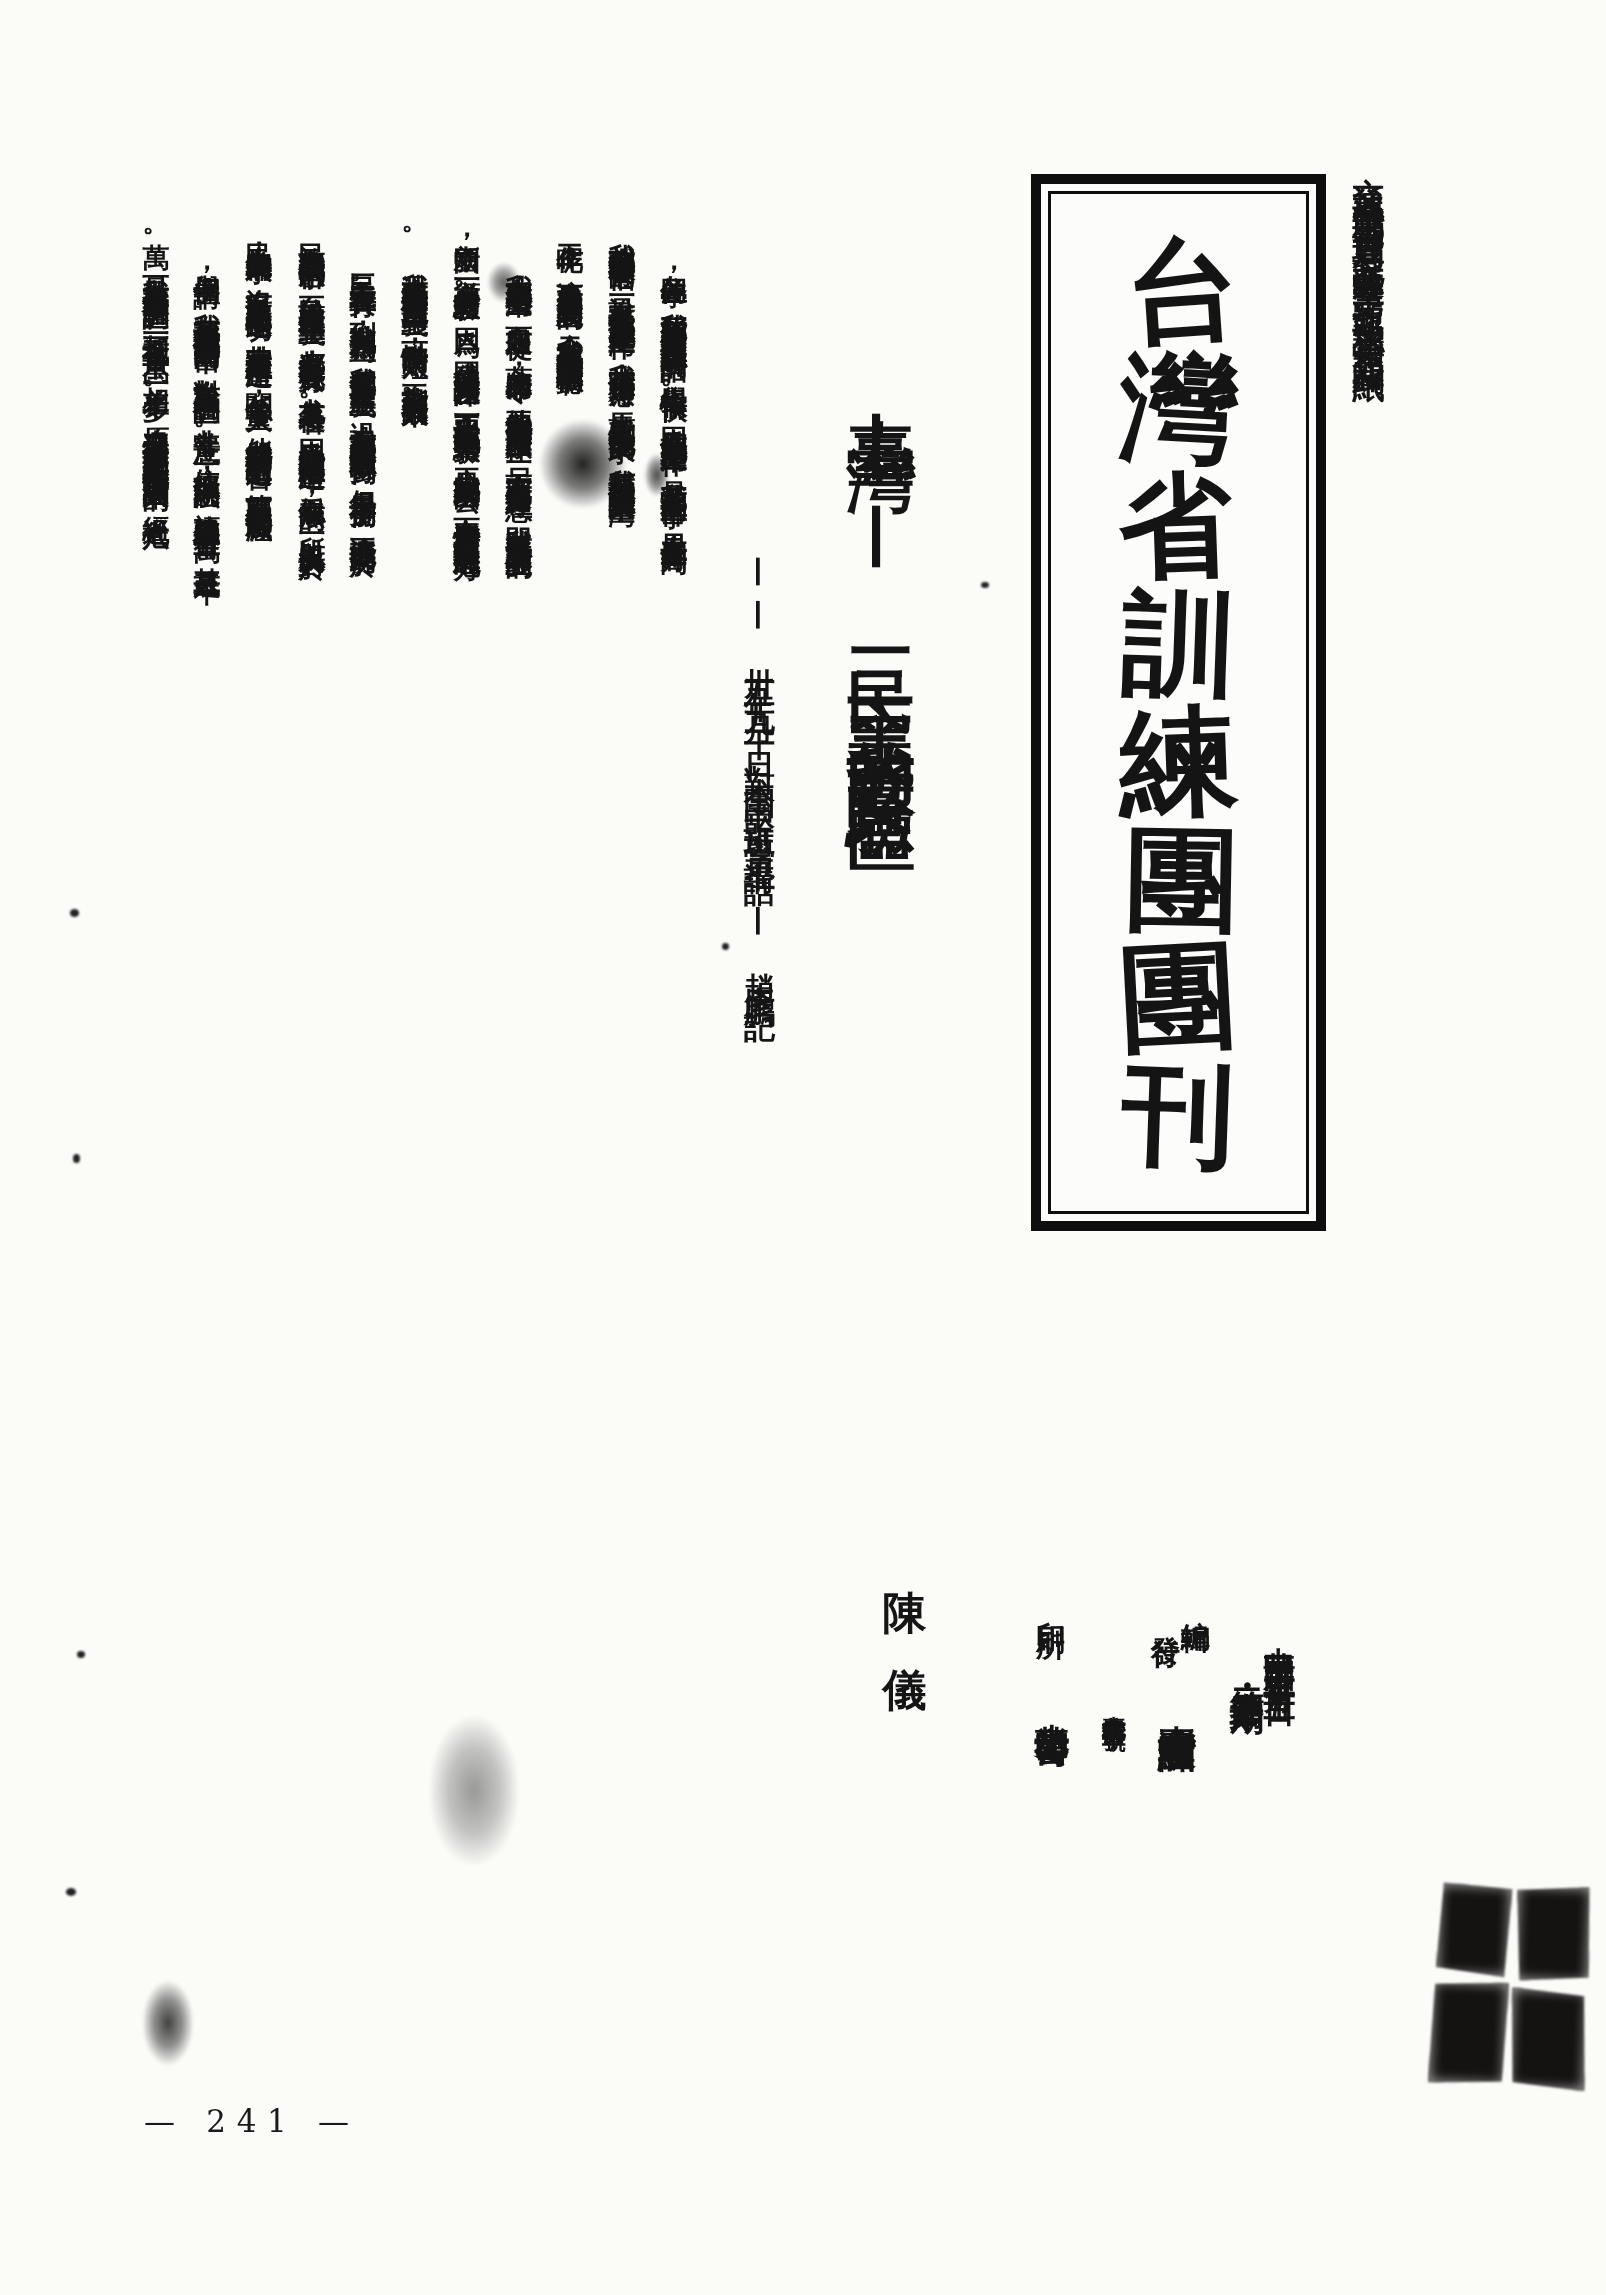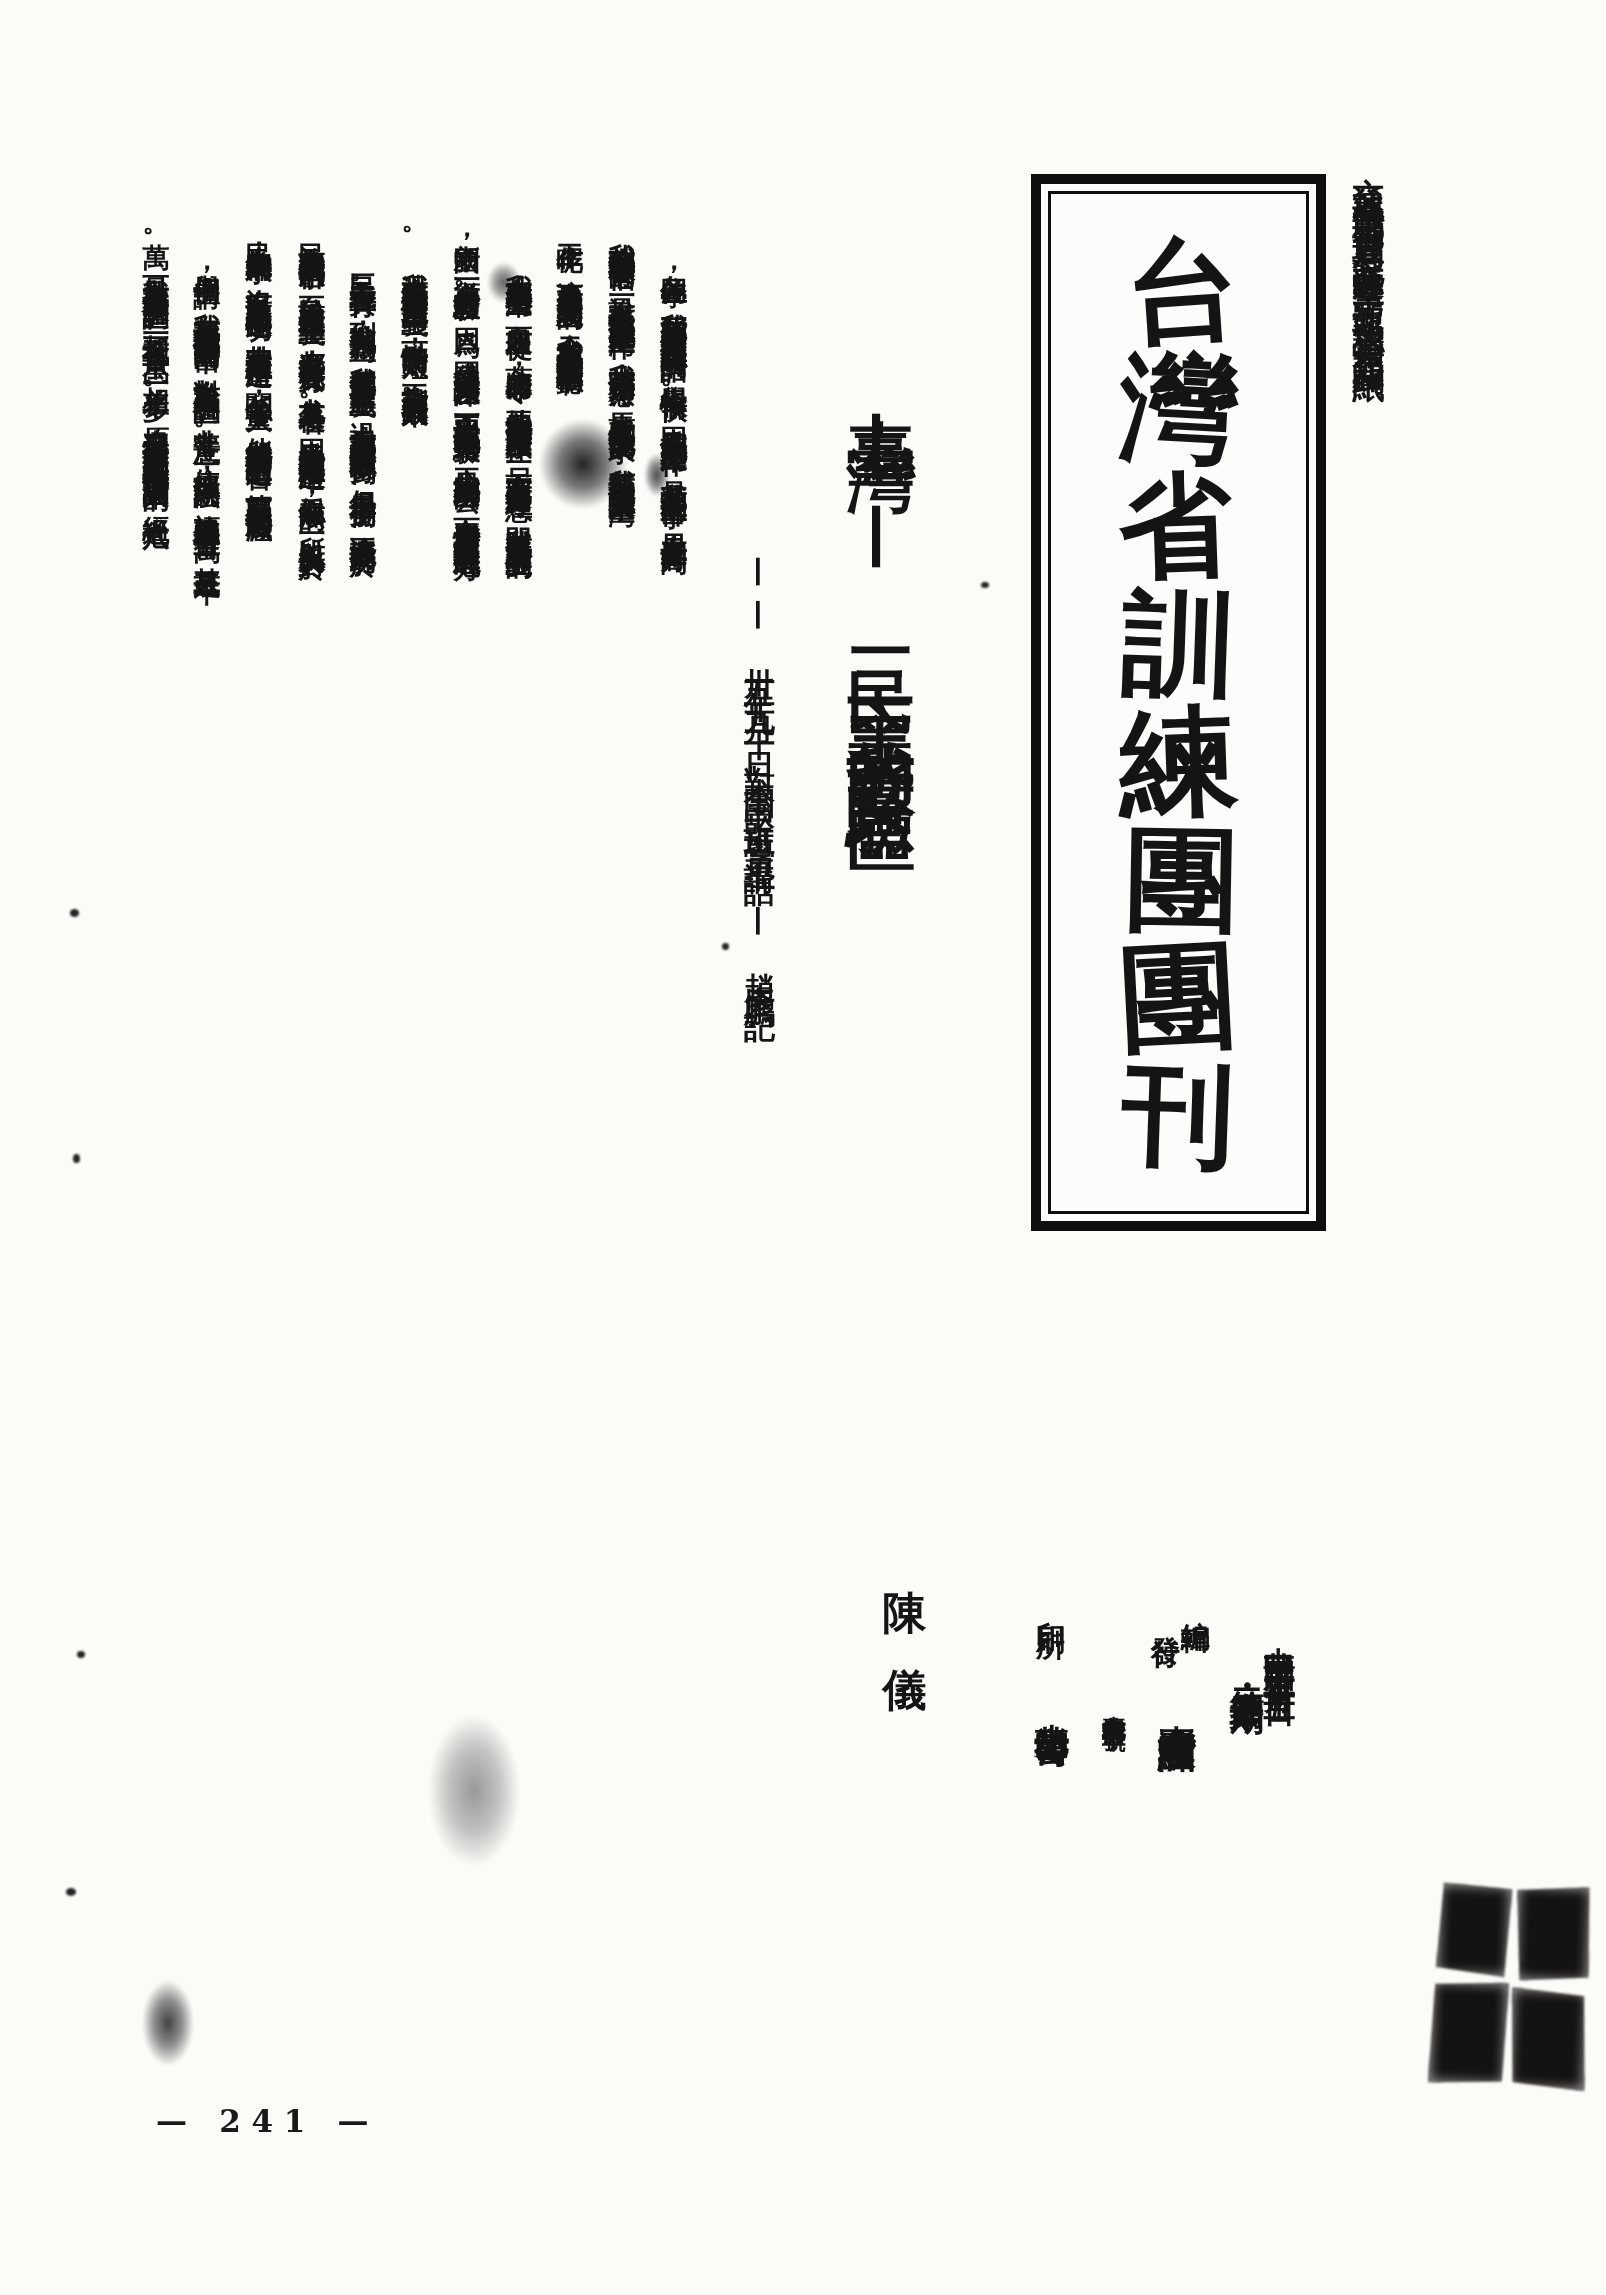--- a/index.html
+++ b/index.html
@@ -57,22 +57,22 @@
   .article-author{left:883px;top:1555px;font-size:44px;letter-spacing:17px;font-weight:bold;}
   
   .bcol{font-size:27px;letter-spacing:2.3px;font-weight:bold;width:34px;}
   .col-start{top:253px;}
   .col-cont{top:222px;}
   .b0{left:654px;} .b1{left:602px;} .b2{left:550px;} .b3{left:499px;}
   .b4{left:447px;} .b5{left:395px;} .b6{left:343px;} .b7{left:292px;}
   .b8{left:239px;} .b9{left:187px;} .b10{left:136px;}
   
   .page-number{
-    position:absolute;left:156px;top:2103px;
-    font-size:31px;letter-spacing:10.7px;font-weight:bold;color:#1a1a1a;
+    position:absolute;left:144px;top:2103px;
+    font-size:31px;letter-spacing:10.7px;font-weight:normal;color:#1a1a1a;
   }
   
   .seal{
     position:absolute;left:1432px;top:1884px;width:159px;height:208px;
     transform:rotate(2.5deg);filter:blur(0.9px) contrast(1.1);
   }
   .seal .cell{
     position:absolute;background:#1f1d1c;border-radius:7.7px;
     box-shadow:0 0 4.6px 2.3px rgba(30,28,26,.75), inset 0 0 10.7px 3.1px rgba(250,250,245,.5);
   }

